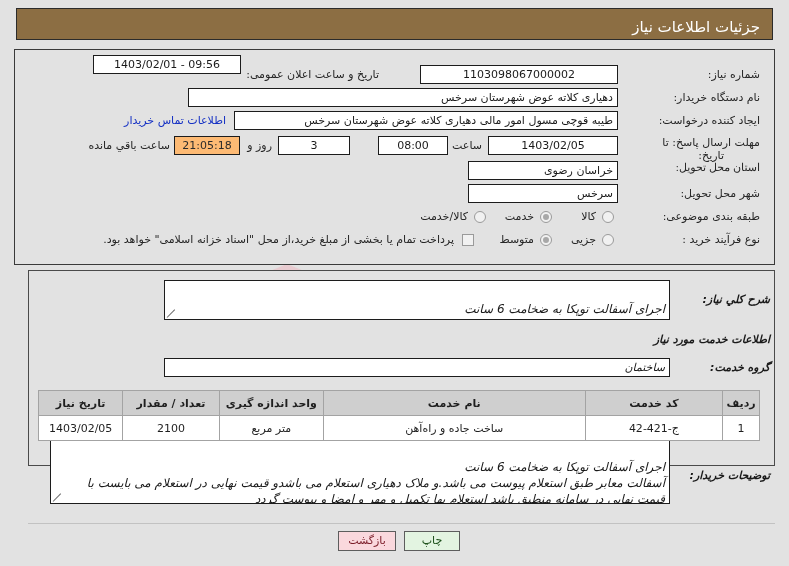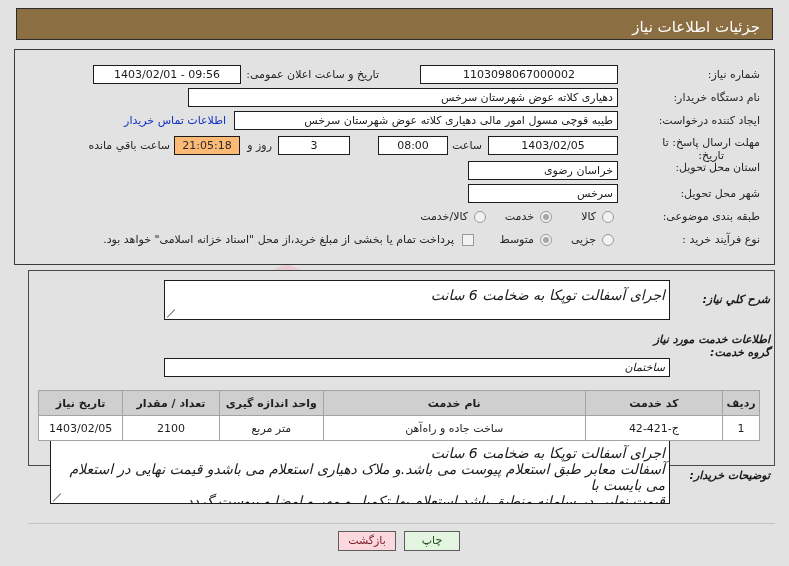--- a/index.html
+++ b/index.html
@@ -150,24 +150,24 @@
     box-sizing: border-box;
     cursor: pointer;
   }
 
   
   .ta {
     position: absolute;
     background: #ffffff;
     border: 1px solid #1c1c1c;
     box-sizing: border-box;
-    font-size: 14px;
+    font-size: 12px;
     color: #1a1a1a;
     text-align: right;
-    padding: 6px 4px 0 4px;
+    padding: 20px 4px 0 4px;
     line-height: 16px;
     overflow: hidden;
   }
   .ta .resize {
     position: absolute;
     left: 2px; bottom: 1px;
     width: 8px; height: 8px;
   }
   .ta .resize::before {
     content: "";
@@ -247,21 +247,21 @@
 <div class="titlebar">
   <span>جزئیات اطلاعات نیاز</span>
 </div>
 
 <div class="panel" id="panel-top">
 
   <div class="lbl" style="right:14px; top:15px;">شماره نیاز:</div>
   <div class="fld" style="right:156px; top:15px; width:198px;">1103098067000002</div>
 
   <div class="lbl" style="right:395px; top:15px;">تاریخ و ساعت اعلان عمومی:</div>
-  <div class="fld" style="right:533px; top:15px; width:148px;">09:56 - 1403/02/01</div>
+  <div class="fld" style="right:533px; top:5px; width:148px;">09:56 - 1403/02/01</div>
 
   <div class="lbl" style="right:14px; top:38px;">نام دستگاه خریدار:</div>
   <div class="fld rtl-text" style="right:156px; top:38px; width:430px;">دهیاری کلاته عوض شهرستان سرخس</div>
 
   <div class="lbl" style="right:14px; top:61px;">ایجاد کننده درخواست:</div>
   <div class="fld rtl-text" style="right:156px; top:61px; width:384px;">طیبه قوچی مسول امور مالی دهیاری کلاته عوض شهرستان سرخس</div>
   <div class="link" style="right:548px; top:61px;">اطلاعات تماس خریدار</div>
 
   <div class="lbl two-line" style="right:14px; top:86px;">
     <div>مهلت ارسال پاسخ: تا</div>
@@ -301,21 +301,21 @@
 <div class="panel" id="panel-mid">
 
   <div class="sec-head" style="right:4px; top:22px;">شرح کلي نیاز:</div>
   <div class="ta" style="right:104px; top:9px; width:506px; height:40px;">
     <span>اجرای آسفالت توپکا به ضخامت 6 سانت</span>
     <span class="resize"></span>
   </div>
 
   <div class="sec-head" style="right:4px; top:62px;">اطلاعات خدمت مورد نیاز</div>
 
-  <div class="sec-head" style="right:4px; top:75px;">گروه خدمت:</div>
+  <div class="sec-head" style="right:4px; top:90px;">گروه خدمت:</div>
   <div class="fld rtl-text" style="right:104px; top:87px; width:506px;">ساختمان</div>
 
   <div class="sec-head" style="right:4px; top:198px;">توضیحات خریدار:</div>
   <div class="ta" style="right:104px; top:167px; width:620px; height:66px;">
     <div>اجرای آسفالت توپکا به ضخامت 6 سانت</div>
     <div>آسفالت معابر طبق استعلام  پیوست می باشد.و ملاک  دهیاری استعلام  می باشدو قیمت نهایی در استعلام می بایست با</div>
     <div>قیمت  نهایی در سامانه  منطبق باشد استعلام  بها  تکمیل  و مهر و امضا و پیوست  گردد</div>
     <span class="resize"></span>
   </div>
 </div>

